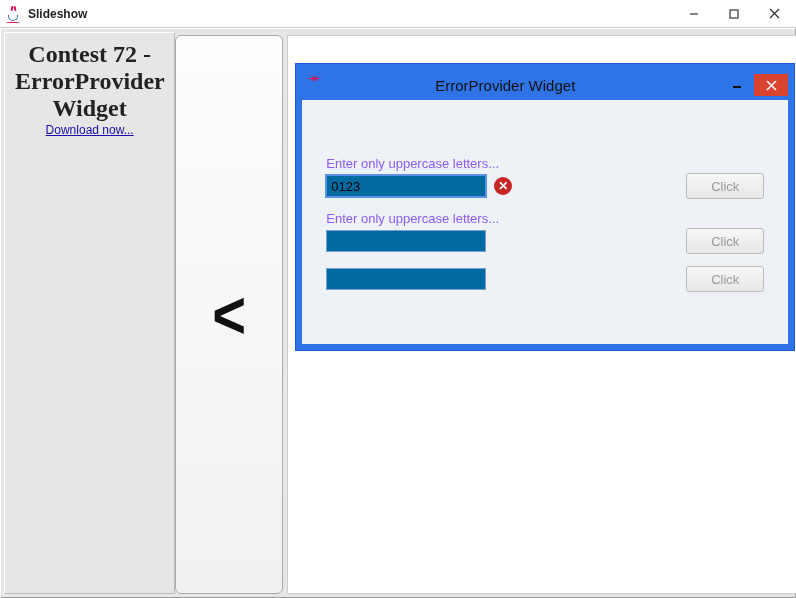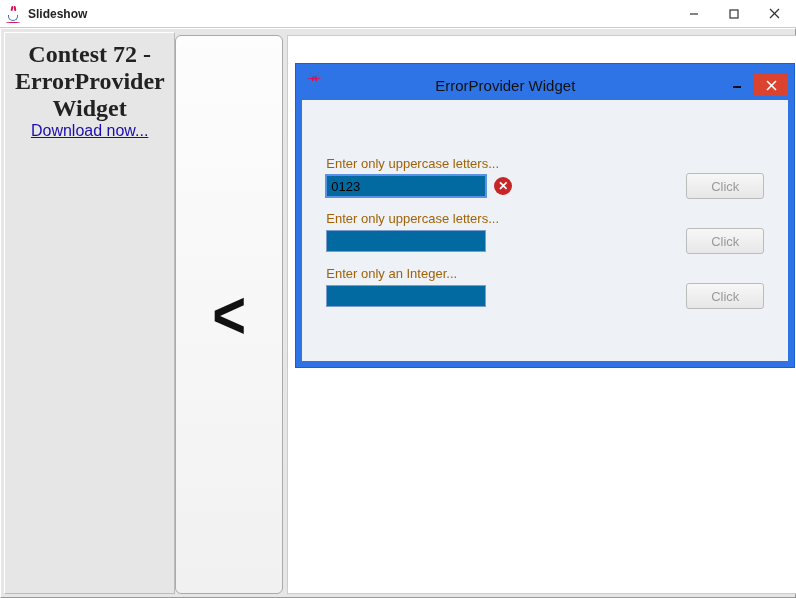--- a/index.html
+++ b/index.html
@@ -10,41 +10,41 @@
   .titlebar .java-icon { width: 16px; height: 16px; margin-right: 6px; display: flex; align-items: center; justify-content: center; }
   .titlebar .title { flex: 1; font-size: 12px; color: #222; font-weight: bold; }
   .titlebar .win-controls { display: flex; }
   .titlebar .win-btn { width: 40px; height: 26px; display: flex; align-items: center; justify-content: center; color: #555; font-family: Arial; }
 
   
   .panel { position: relative; height: calc(598px - 28px); background: #e6e6e6; border: 1px solid #fff; border-right-color:#999; border-bottom-color:#999; padding: 3px; display: flex; }
 
   .header-panel { background: #e6e6e6; border: 1px solid #bbb; border-top-color:#fff; border-left-color:#fff; padding: 8px 10px 12px; text-align: center; }
   .header-panel h1 { font-family: Georgia, "Times New Roman", serif; font-weight: bold; font-size: 24px; color: #222; }
-  .header-panel a { color: #1a0dab; font-size: 16px; margin-top: 33px; }
+  .header-panel a { color: #1a0dab; font-size: 12px; margin-top: 33px; }
 
   .middle-row { flex: 1; display: flex; gap: 4px; margin-top: 3px; align-items: stretch; }
   .nav-btn { width: 108px; background: linear-gradient(#fdfdfd,#f1f1f1); border:1px solid #aaa; border-radius: 6px; display:flex; align-items:center; justify-content:center; cursor:pointer; }
   .nav-btn span { font-family: Arial; font-weight: bold; font-size: 58px; color:#111; transform: scaleY(1.15); }
 
   .slide-area { flex:1; background:#fff; border:1px solid #ccc; display:flex; align-items:flex-start; justify-content:center; padding: 28px 8px 52px; }
 
   
   .inner-window { width: 498px; border: 6px solid #2e74e6; background:#eef1f6; box-shadow: 0 0 0 1px #1b5ecf; }
   .inner-titlebar { height: 30px; background:#2e74e6; display:flex; align-items:center; padding-left:6px; }
   .inner-titlebar .java-icon { width:16px;height:16px; margin-right:6px; }
   .inner-titlebar .inner-title { flex:1; text-align:center; color:#111; font-size:15px; margin-left:-40px; }
   .inner-titlebar .inner-controls { display:flex; }
   .inner-titlebar .inner-btn { width:34px; height:22px; display:flex; align-items:center; justify-content:center; font-family:Arial; font-size:13px; }
   .inmin { color:#111; }
   .inclose { background:#d9432f; color:#fff; width:48px; }
 
   .inner-body { padding: 56px 24px 40px; }
   .form-row { margin-bottom: 12px; }
-  .form-row label { display:block; font-size:13px; color:#a16207; margin-bottom:2px; }
+  .form-row label { display:block; font-size:13px; color:#8b5cf6; margin-bottom:2px; }
   .form-row .controls { display:flex; align-items:center; gap:8px; }
   .form-row input.text { width:160px; height:22px; border:1px solid #7a9ccf; background:#0369a1; font-size:13px; padding:1px 4px; }
   .form-row input.focused { outline: 2px solid #5a92e6; outline-offset:-1px; }
   .error-icon { width:18px; height:18px; border-radius:50%; background:#c62626; display:flex; align-items:center; justify-content:center; color:#fff; font-weight:bold; font-size:12px; line-height:1; }
   .click-btn { margin-left:auto; width:78px; height:26px; background:linear-gradient(#f7f7f7,#e7e7e7); border:1px solid #bbb; border-radius:3px; color:#9a9a9a; font-size:13px; cursor:default; }
 
   .footer-panel { height: 28px; background:#e6e6e6; border:1px solid #bbb; border-top-color:#fff; border-left-color:#fff; margin-top:3px; }
 
   
   .java-cup { width:14px; height:14px; position:relative; }
@@ -132,21 +132,20 @@
 
           <div class="form-row">
             <label>Enter only uppercase letters...</label>
             <div class="controls">
               <input class="text" value="" style="">
               <button class="click-btn" disabled="">Click</button>
             </div>
           </div>
 
           <div class="form-row">
-            <label>Enter only an Integer...</label>
             <div class="controls">
               <input class="text" value="" style="">
               <button class="click-btn" disabled="">Click</button>
             </div>
           </div>
 
         </div>
       </div>
     </div>
 

